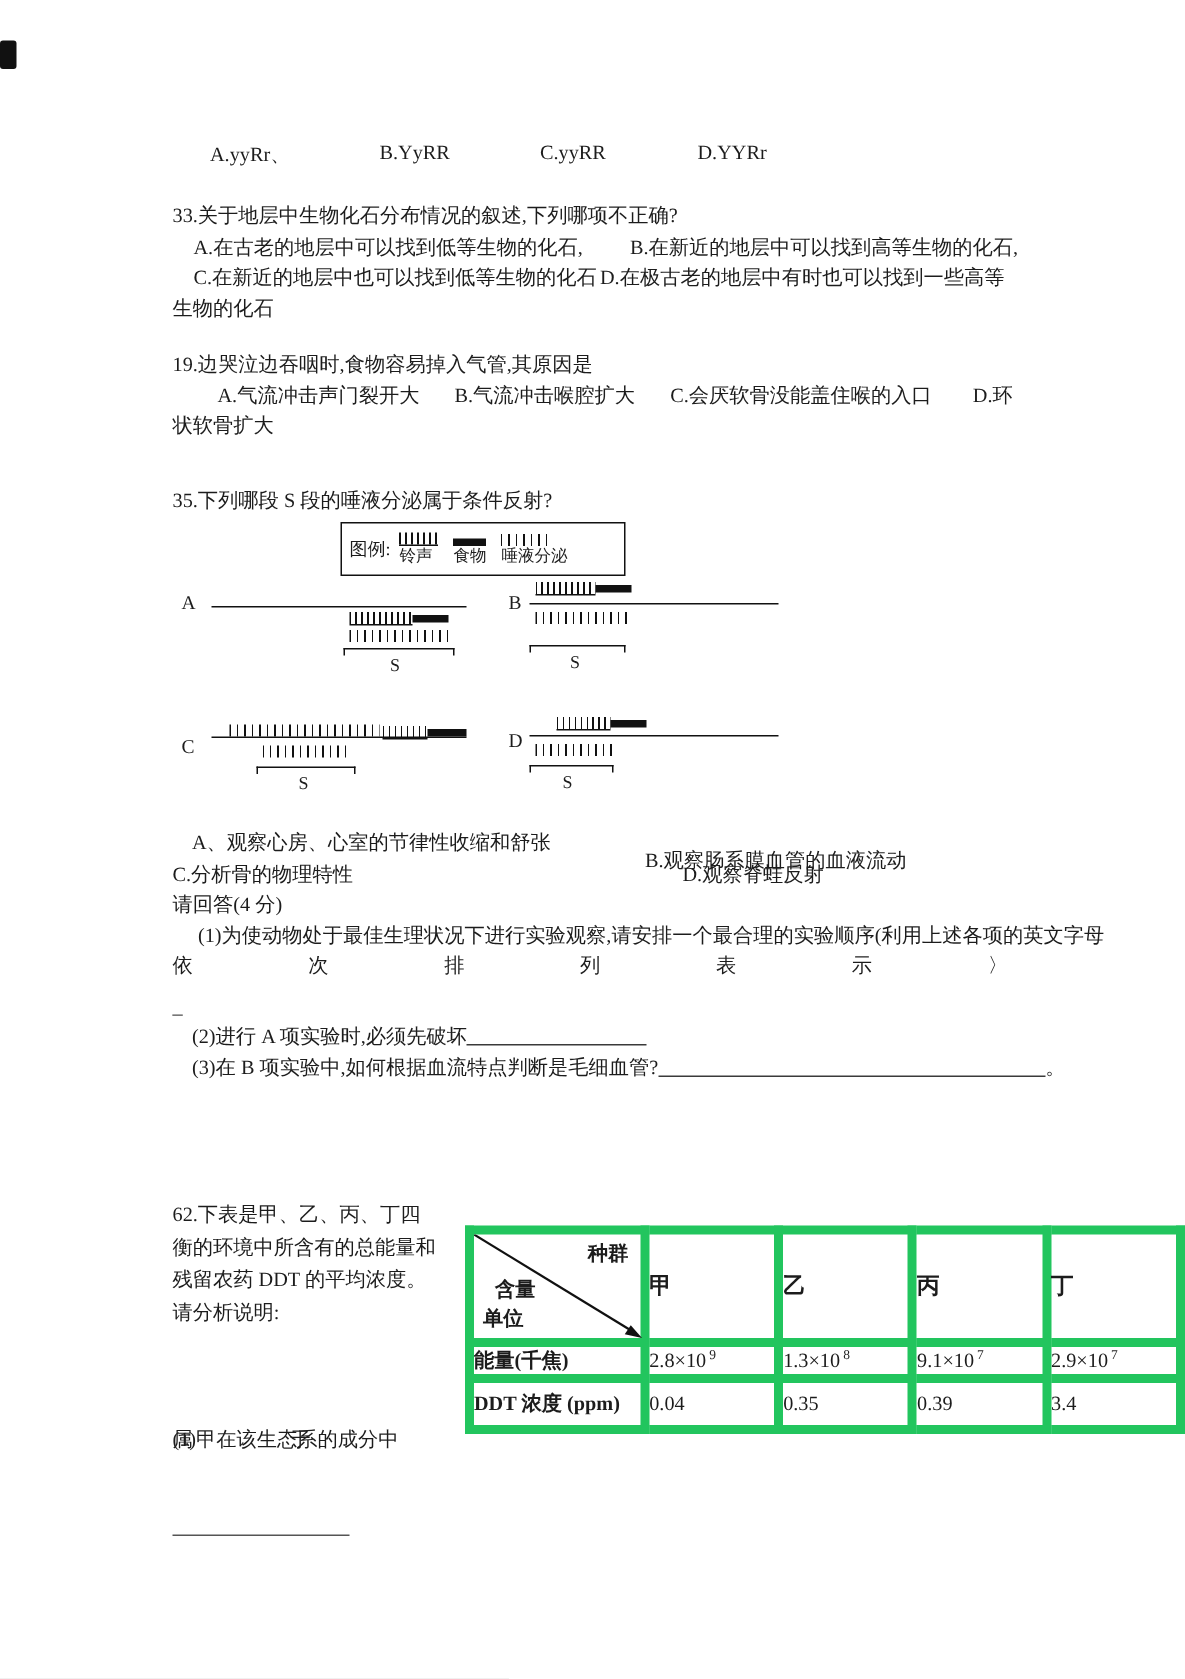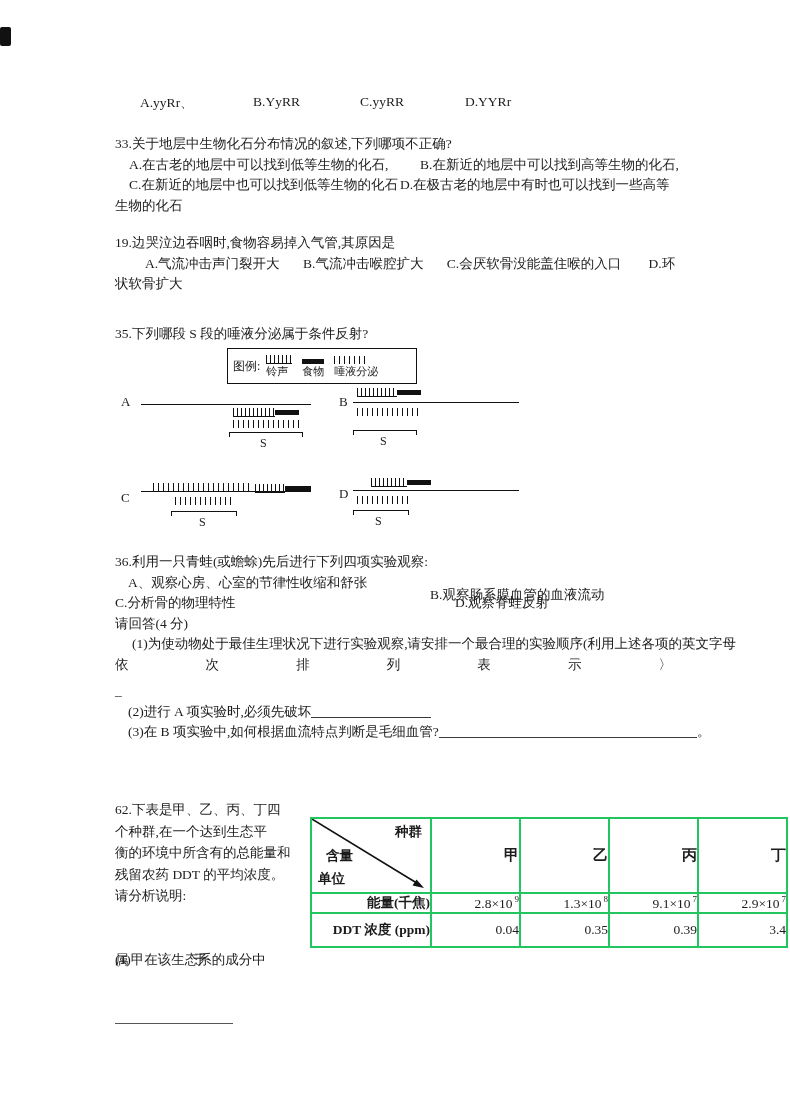--- a/index.html
+++ b/index.html
@@ -38,21 +38,21 @@
   .legend-title { font-size:12px; margin-right:6px; }
   .legend-item { display:flex; flex-direction:column; align-items:flex-start; margin-right:10px; }
   .legend-item .sym { position:relative; width:30px; height:8px; margin-bottom:1px; }
   .legend-item .lab { font-size:11px; line-height:12px; }
   .sym-comb { width:26px!important; background-image:repeating-linear-gradient(90deg,#111 0,#111 1px,transparent 1px,transparent 4px); border-bottom:1px solid #111; }
   .sym-food { width:22px!important; height:5px!important; margin-top:3px; background:#111; }
   .sym-saliva { width:32px!important; background-image:repeating-linear-gradient(90deg,#111 0,#111 1px,transparent 1px,transparent 5px); }
 
   
   .q37-table { position:absolute; left:310px; top:817px; border-collapse:collapse; table-layout:fixed; background:#fff; }
-  .q37-table td, .q37-table th { border:2px solid #22c55e; padding:0; text-align:right; vertical-align:middle; }
+  .q37-table td, .q37-table th { border:6px solid #22c55e; padding:0; text-align:left; vertical-align:middle; }
   .q37-table th { font-size:15px; font-weight:700; }
   .q37-table .rowlabel { font-weight:700; font-size:13.5px; }
   .q37-table .value { font-size:13.5px; }
   .q37-table sup { font-size:9px; margin-left:2px; }
   .corner-cell { position:relative; }
   .corner-cell span { position:absolute; font-size:13.5px; font-weight:700; }
   .corner-top { right:8px; top:4px; }
   .corner-mid { left:14px; top:28px; }
   .corner-bottom { left:6px; bottom:4px; }
 
@@ -145,21 +145,20 @@
     <span class="plabel" style="left:224px;top:144px">D</span>
     <div class="comb" style="left:256px;top:136px;width:36px"></div>
     <div class="foodbar" style="left:292px;top:138px;width:24px"></div>
     <div class="hline" style="left:238px;top:148px;width:166px"></div>
     <div class="saliva" style="left:242px;top:154px;width:52px"></div>
     <div class="sbracket" style="left:238px;top:168px;width:54px"></div>
     <span class="slabel" style="left:260px;top:172px">S</span>
   </div>
 
   <div class="block" style="left:115px;top:552px;width:665px">
-    <div class="line">36.利用一只青蛙(或蟾蜍)先后进行下列四项实验观察:</div>
     <div class="line">
       <span style="margin-left:13px">A、观察心房、心室的节律性收缩和舒张</span>
       <span class="abs" style="left:315px;top:12px">B.观察肠系膜血管的血液流动</span>
     </div>
     <div class="line">
       <span style="">C.分析骨的物理特性</span>
       <span class="abs" style="left:340px;top:0">D.观察脊蛙反射</span>
     </div>
     <div class="line">请回答(4 分)</div>
     <div class="line"><span style="margin-left:17px">(1)为使动物处于最佳生理状况下进行实验观察,请安排一个最合理的实验顺序(利用上述各项的英文字母</span></div>
@@ -176,21 +175,20 @@
     <div class="line">
       <span style="margin-left:13px">(2)进行 A 项实验时,必须先破坏</span><span class="blank" style="width:120px"></span>
     </div>
     <div class="line">
       <span style="margin-left:13px">(3)在 B 项实验中,如何根据血流特点判断是毛细血管?</span><span class="blank" style="width:258px"></span><span>。</span>
     </div>
   </div>
 
   <div class="block" style="left:115px;top:799px;width:196px">
     <div class="line" style="line-height:21.5px">62.下表是甲、乙、丙、丁四</div>
-    <div class="line" style="line-height:21.5px">个种群,在一个达到生态平</div>
     <div class="line" style="line-height:21.5px">衡的环境中所含有的总能量和</div>
     <div class="line" style="line-height:21.5px">残留农药 DDT 的平均浓度。</div>
     <div class="line" style="line-height:21.5px">请分析说明:</div>
   </div>
   <div class="abs line" style="left:115px;top:929px">(1)甲在该生态系的成分中</div>
   <div class="abs" style="left:115px;top:951px;width:92px;display:flex;justify-content:space-between">
     <span>属</span>
     <span>于</span>
   </div>
 

